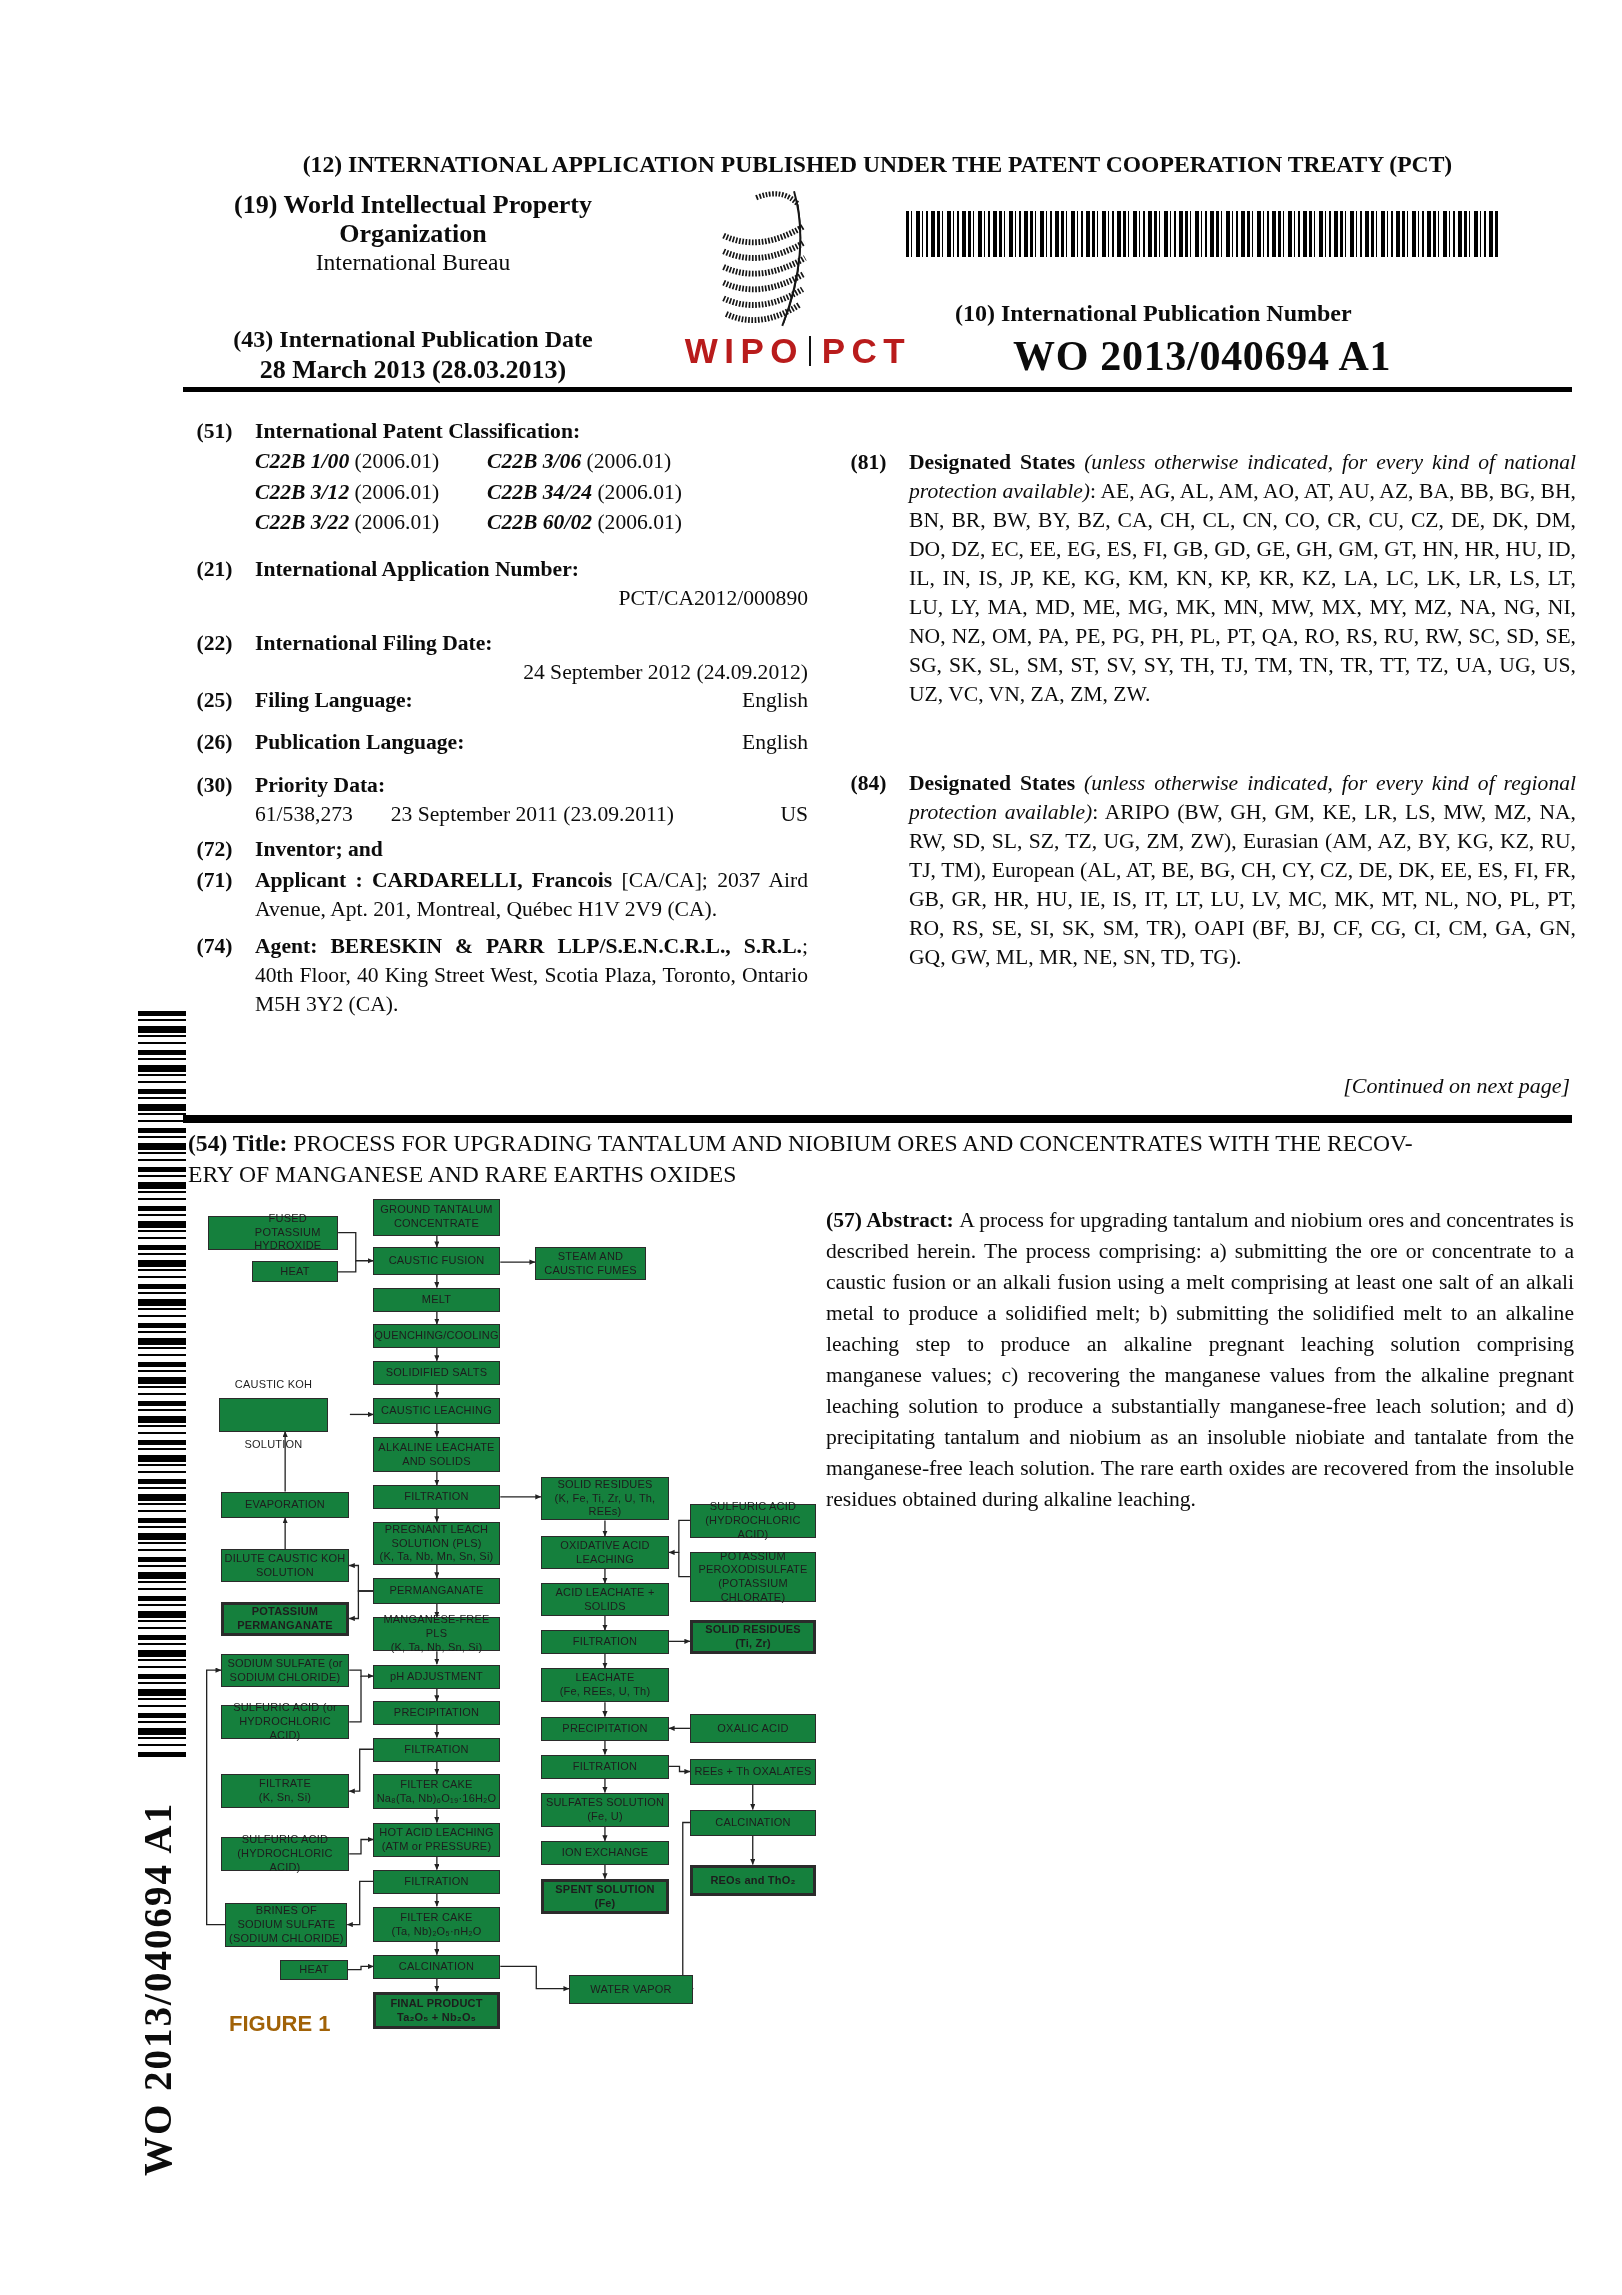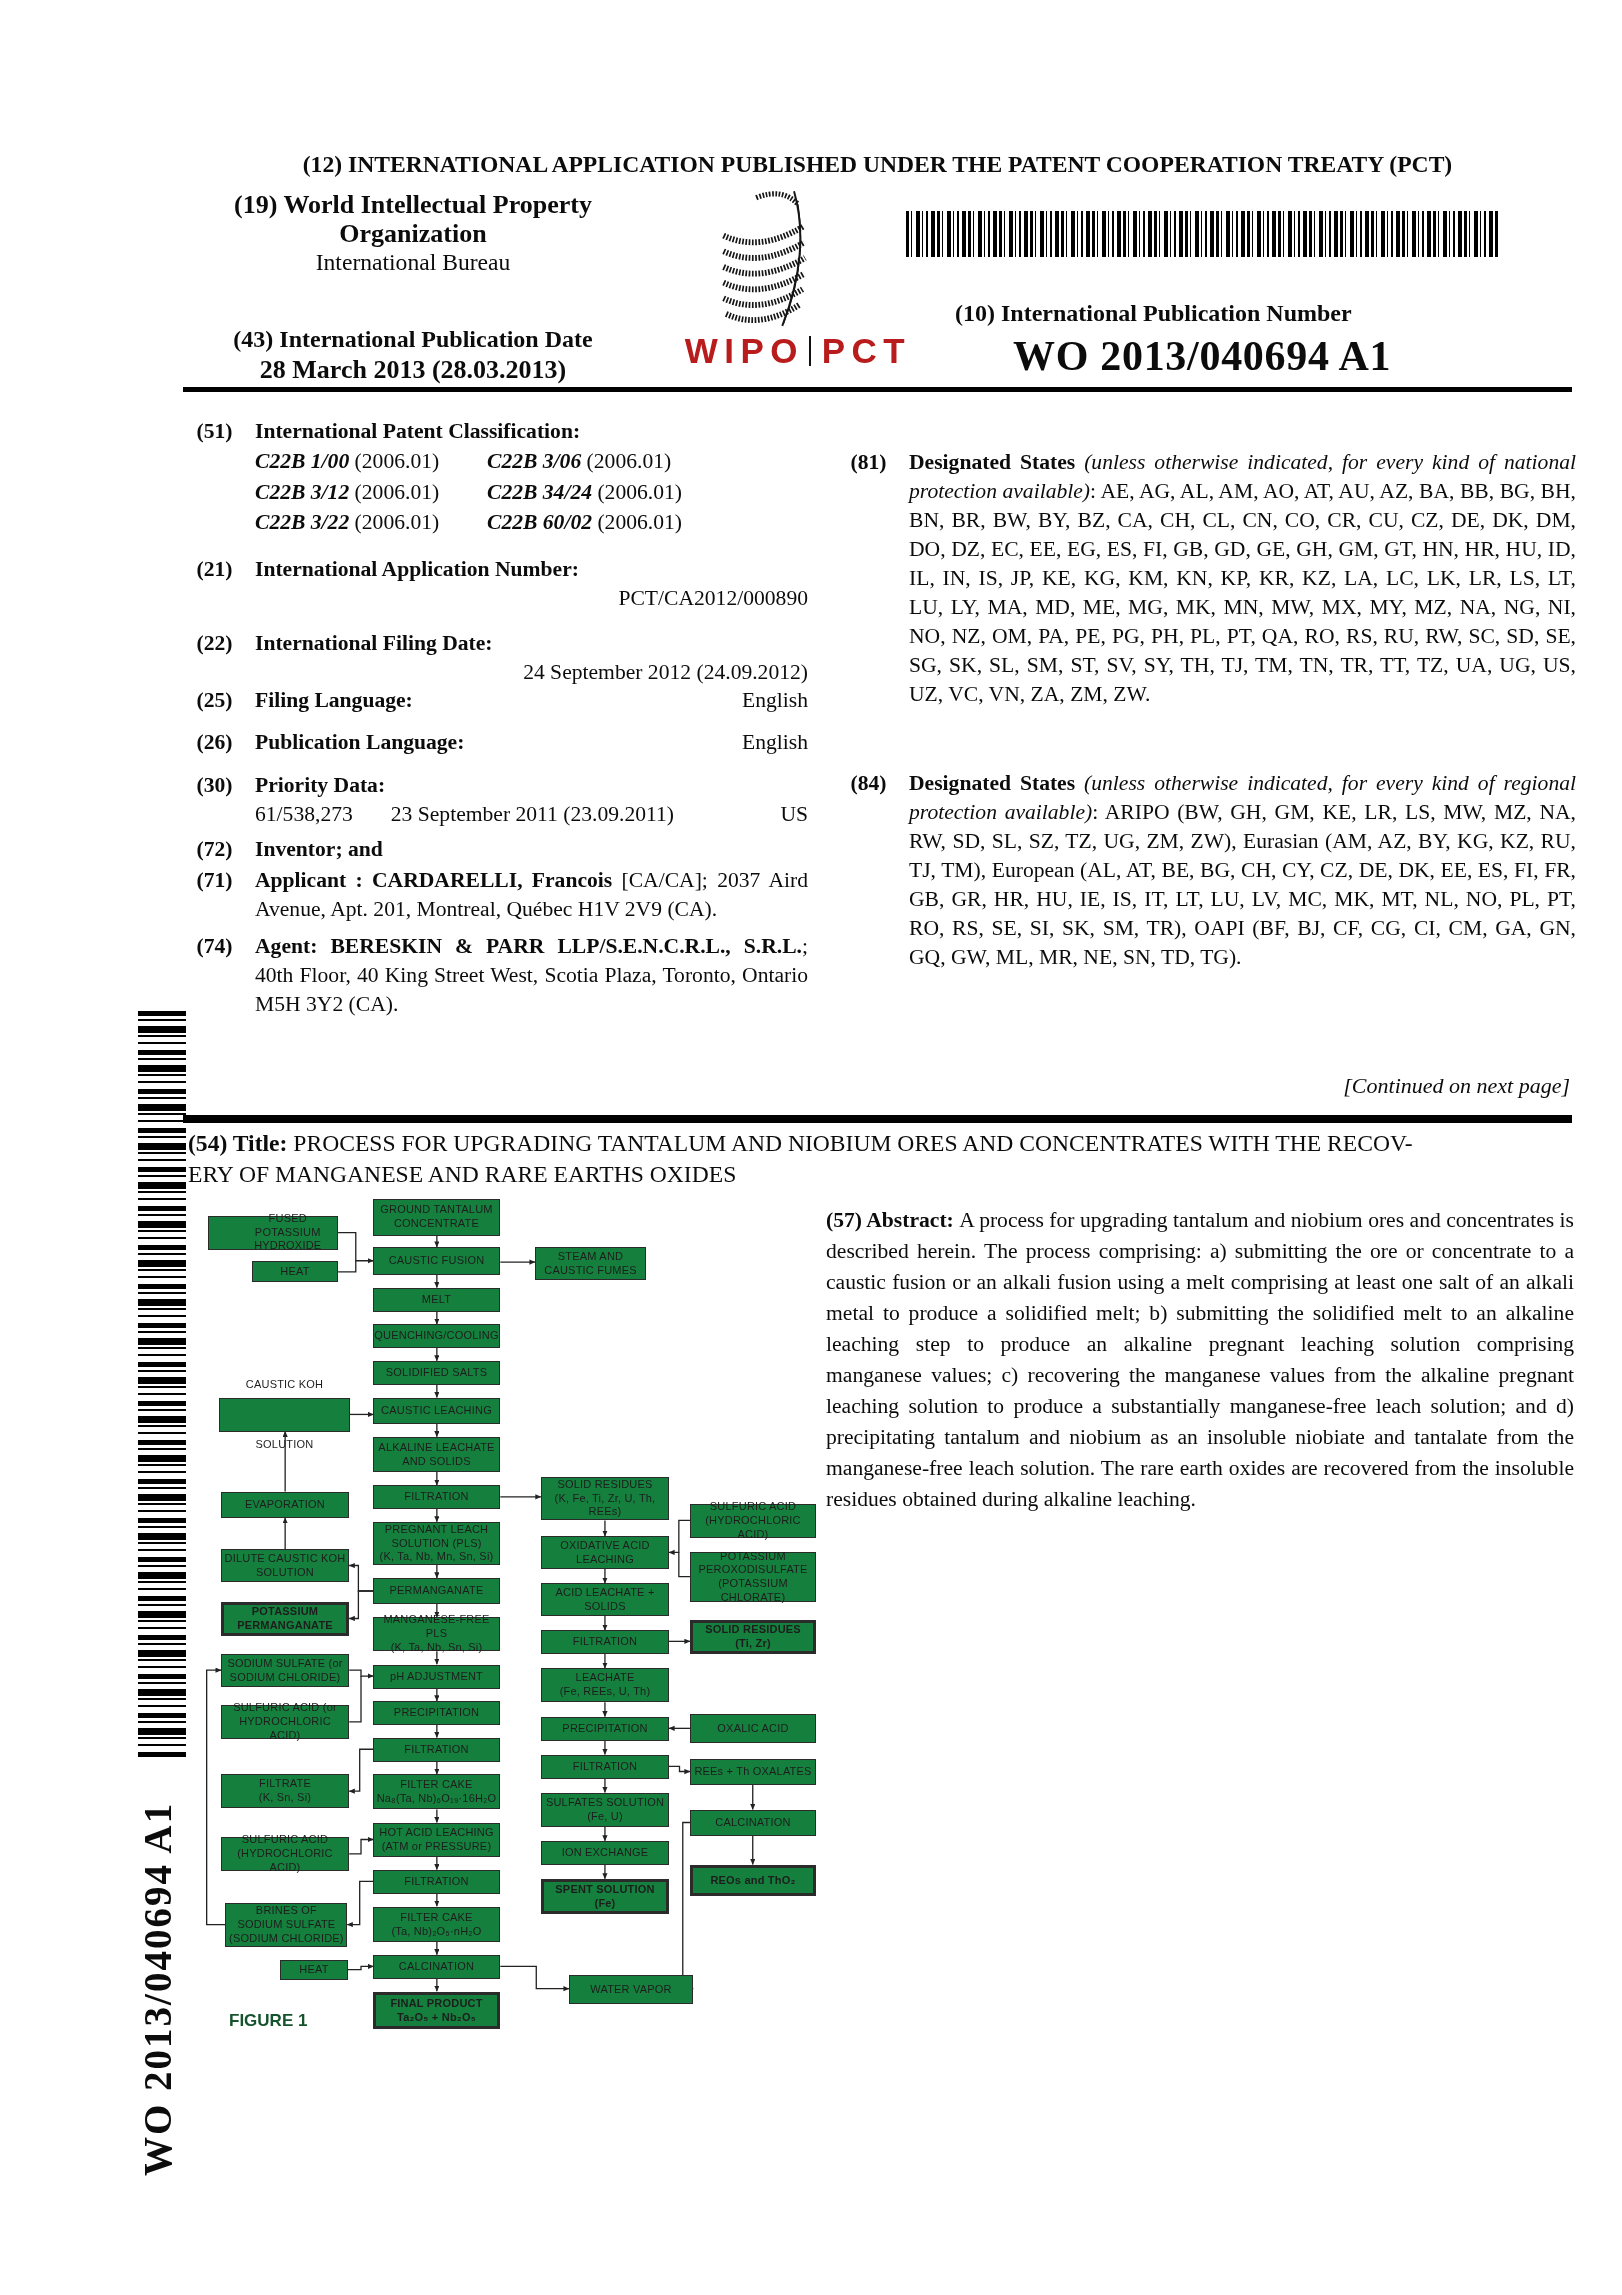--- a/index.html
+++ b/index.html
@@ -63,21 +63,21 @@
 
   
   .flow{left:196px;top:1196px;width:623px;height:860px;}
   .flow svg{position:absolute;left:0;top:0;}
   .box{position:absolute;box-sizing:border-box;border:1.3px solid #2b2b2b;background:#15803d;
     display:flex;flex-direction:column;justify-content:center;align-items:center;text-align:center;
     font-family:"Liberation Sans",sans-serif;font-size:11px;line-height:13.7px;color:#1d1d1d;
     letter-spacing:0.2px;padding:0.7px 1.3px;}
   .box.bold{border-width:3.3px;font-weight:bold;}
   .figlabel{position:absolute;left:33px;top:815px;font-family:"Liberation Sans",sans-serif;
-    font-weight:bold;font-size:17px;color:#14532d;}
+    font-weight:bold;font-size:22px;color:#a16207;}
 </style>
 </head>
 <body>
 
 <div class="page">
 
   <div class="abs side-barcode"></div>
   <div class="abs side-pub">WO 2013/040694 A1</div>
 
   <div class="abs hline12">(12) INTERNATIONAL APPLICATION PUBLISHED UNDER THE PATENT COOPERATION TREATY (PCT)</div>
@@ -307,21 +307,21 @@
       </div>
       <div class="box" style="left: 177px; top: 92px; width: 127px; height: 23.6px;">
         <div class="ln">MELT</div>
       </div>
       <div class="box" style="left: 177px; top: 128px; width: 127px; height: 23.6px;">
         <div class="ln">QUENCHING/COOLING</div>
       </div>
       <div class="box" style="left: 177px; top: 165px; width: 127px; height: 23.6px; text-align: center;">
         <div class="ln">SOLIDIFIED SALTS</div>
       </div>
-      <div class="box" style="left: 23px; top: 202px; width: 131px; height: 34px; gap: 46px;">
+      <div class="box" style="left: 23px; top: 202px; width: 109px; height: 34px; gap: 46px;">
         <div class="ln">CAUSTIC KOH</div>
         <div class="ln">SOLUTION</div>
       </div>
       <div class="box" style="left: 177px; top: 202px; width: 127px; height: 26px;">
         <div class="ln">CAUSTIC LEACHING</div>
       </div>
       <div class="box" style="left: 177px; top: 241px; width: 127px; height: 35px;">
         <div class="ln">ALKALINE LEACHATE</div>
         <div class="ln">AND SOLIDS</div>
       </div>

